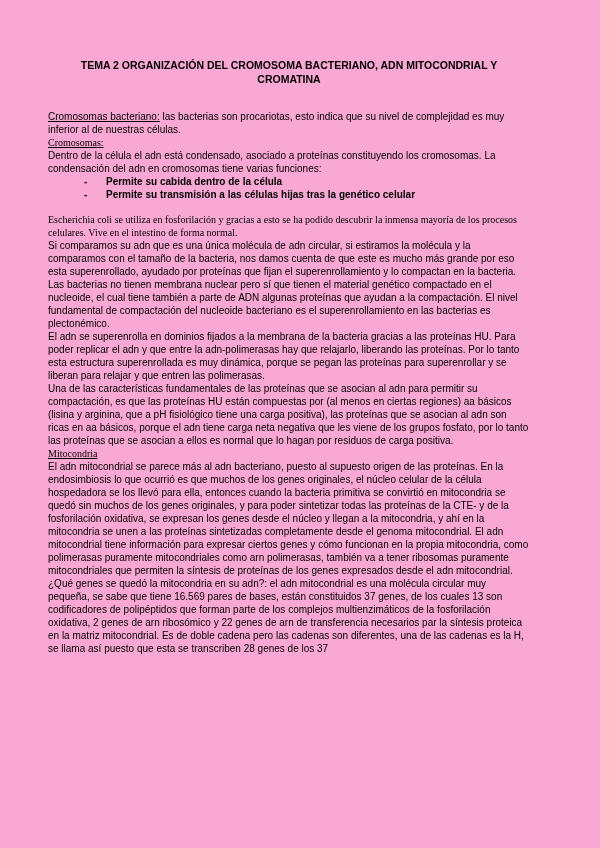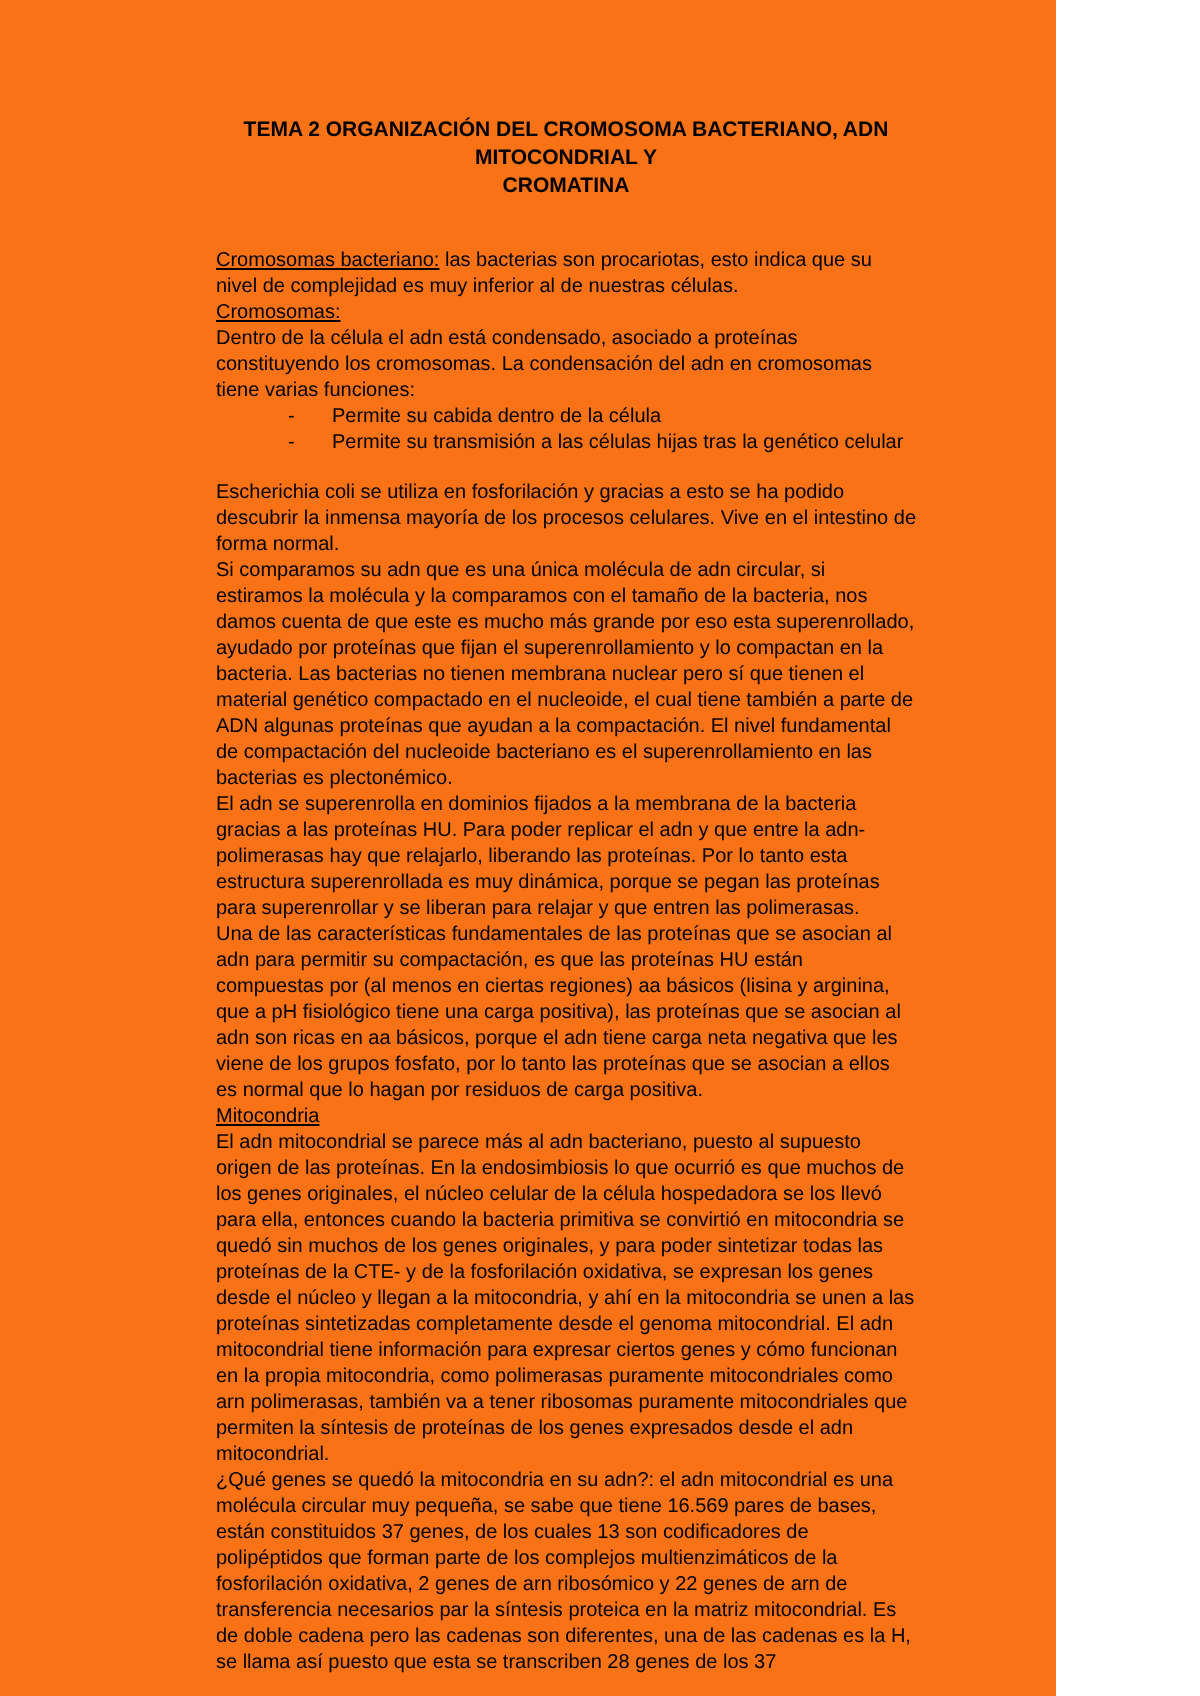--- a/index.html
+++ b/index.html
@@ -8,24 +8,24 @@
     background: #ffffff;
   }
   body {
     width: 600px;
     height: 848px;
     font-family: "Liberation Sans", sans-serif;
     color: #000000;
   }
   .page {
     box-sizing: border-box;
-    width: 528px;
+    width: 600px;
     height: 848px;
-    padding: 58px 70px 30px 108px;
-    background: #f97316;
+    padding: 58px 70px 30px 48px;
+    background: #f9a8d4;
     overflow: hidden;
   }
   .doc-title {
     font-size: 10.5px;
     font-weight: bold;
     text-align: center;
     line-height: 14px;
     margin: 0 0 24px 0;
   }
   .doc-title .title-line { display: block; }
@@ -34,26 +34,27 @@
     line-height: 13px;
     margin: 0;
   }
   h2.section-heading {
     font-size: 10px;
     line-height: 13px;
     font-weight: normal;
     text-decoration: underline;
     margin: 0;
   }
-  .gap { margin-top: 12px; }
+  .gap { margin-top: 12px; font-family: Liberation Serif, serif; }
   .underline { text-decoration: underline; }
   ul.dash {
     list-style: none;
     margin: 0;
     padding: 0;
+    font-weight: bold;
   }
   ul.dash li {
     position: relative;
     padding-left: 58px;
     font-size: 10px;
     line-height: 13px;
   }
   ul.dash li::before {
     content: "-";
     position: absolute;

